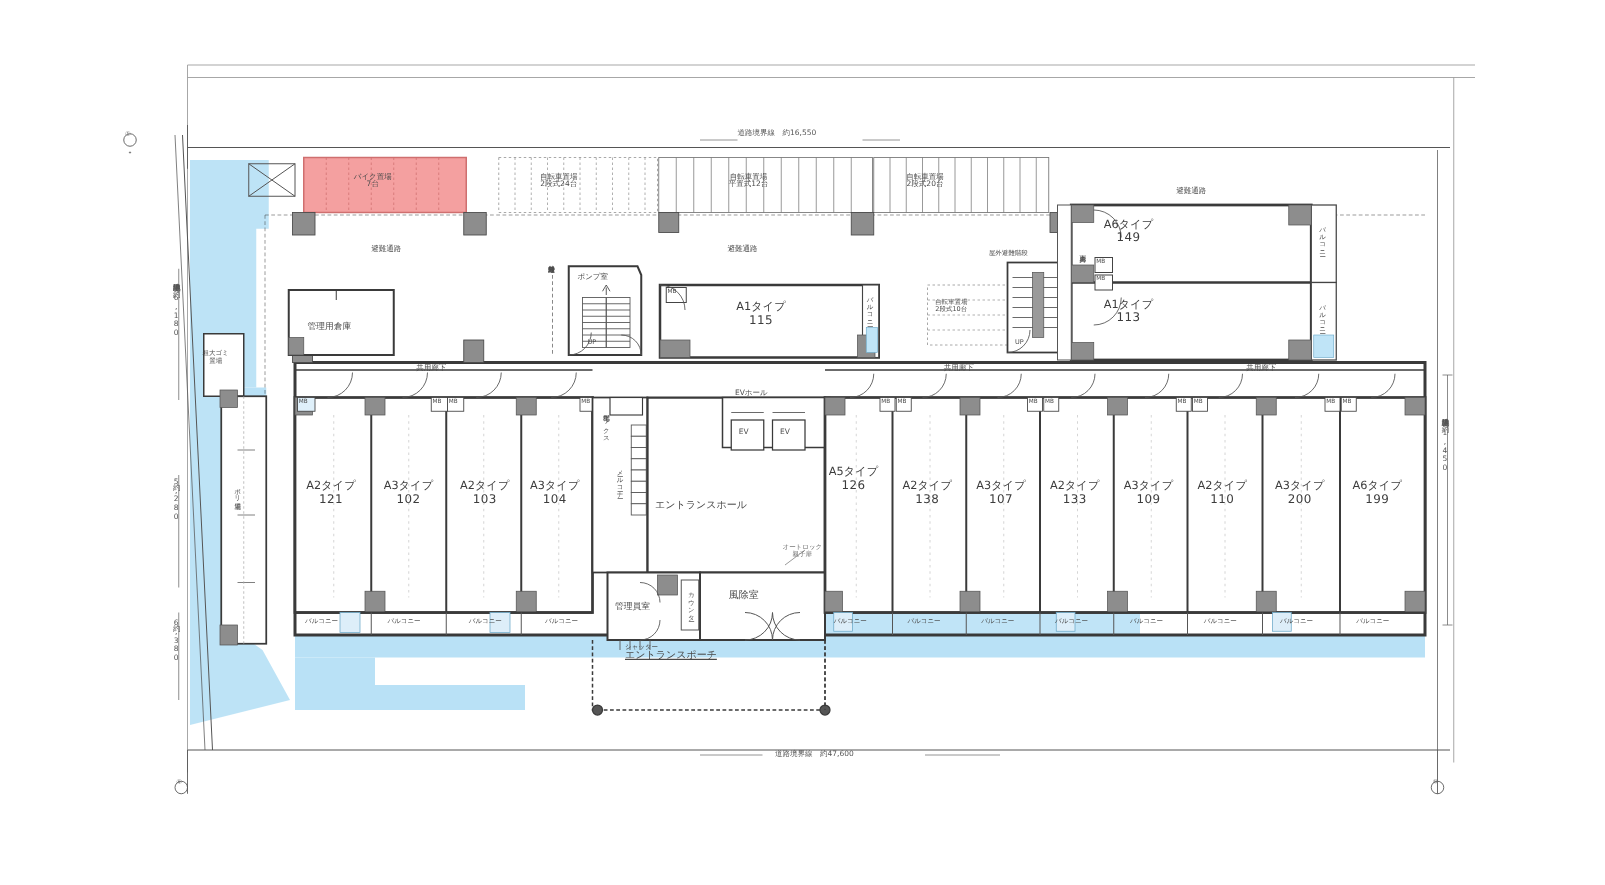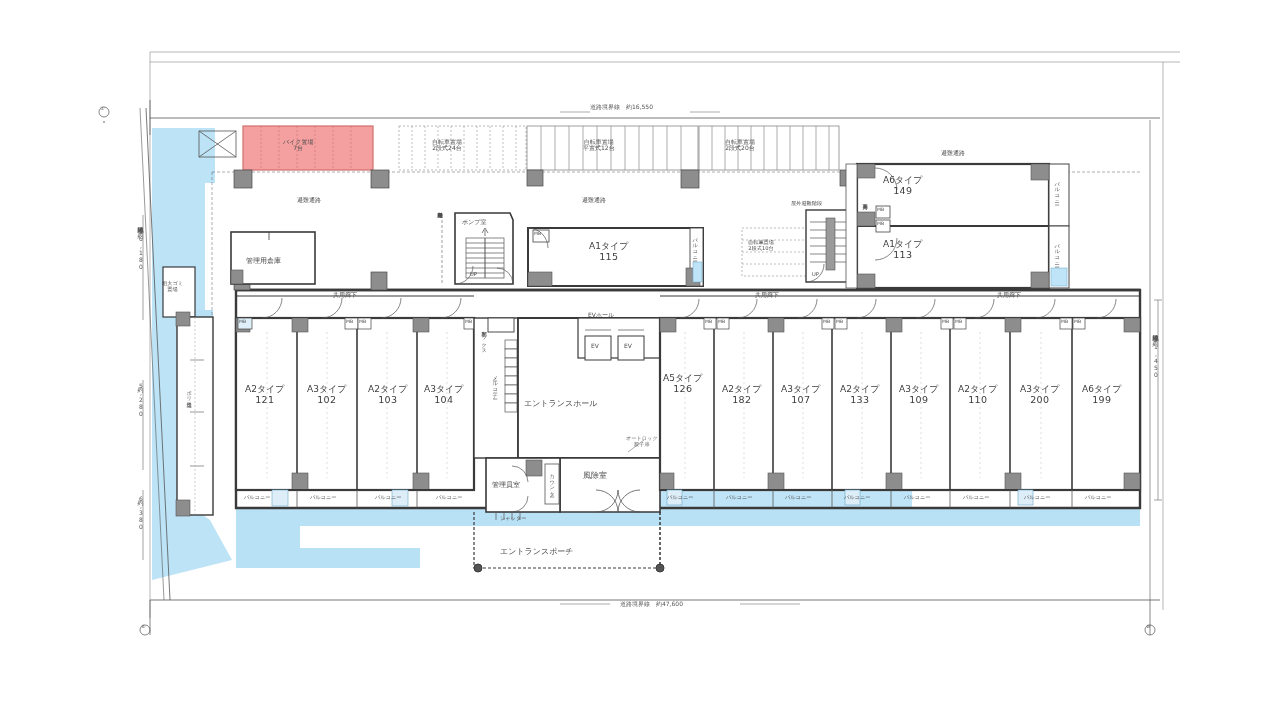--- a/index.html
+++ b/index.html
@@ -467,21 +467,21 @@
 
   <div class="lbl xs" style="left:333px;top:292px;">共用廊下</div>
   <div class="lbl xs" style="left:755px;top:292px;">共用廊下</div>
   <div class="lbl xs" style="left:997px;top:292px;">共用廊下</div>
   <div class="lbl tiny vlbl" style="left:862px;top:200px;">共用廊下</div>
 
   <div class="lbl xs" style="left:588px;top:312px;">EVホール</div>
   <div class="lbl xs" style="left:591px;top:343px;">EV</div>
   <div class="lbl xs" style="left:624px;top:343px;">EV</div>
   <div class="lbl md" style="left:524px;top:400px;">エントランスホール</div>
-  <div class="lbl md" style="left:500px;top:548px;">エントランスポーチ</div>
+  <div class="lbl md" style="left:500px;top:520px;text-decoration:underline;">エントランスポーチ</div>
   <div class="lbl md" style="left:583px;top:472px;">風除室</div>
   <div class="lbl sm" style="left:492px;top:482px;">管理員室</div>
   <div class="lbl tiny vlbl" style="left:492px;top:372px;">メールコーナー</div>
   <div class="lbl tiny vlbl" style="left:481px;top:327px;">宅配ボックス</div>
   <div class="lbl tiny vlbl" style="left:549px;top:470px;">カウンター</div>
   <div class="lbl tiny" style="left:500px;top:516px;">シャッター</div>
   <div class="lbl tiny gray" style="left:626px;top:436px;line-height:1.1;">オートロック<br>親子扉</div>
 
   <div class="lbl sm" style="left:246px;top:258px;">管理用倉庫</div>
   <div class="lbl tiny" style="left:162px;top:281px;line-height:1.15;">粗大ゴミ<br>置場</div>
@@ -489,21 +489,21 @@
 
   <div id="unit-labels">
       <div class="lbl unit" style="left: 883px; top: 176px;"><span>A6タイプ</span><b>149</b></div>
       <div class="lbl unit" style="left: 883px; top: 240px;"><span>A1タイプ</span><b>113</b></div>
       <div class="lbl unit" style="left: 589px; top: 242px;"><span>A1タイプ</span><b>115</b></div>
       <div class="lbl unit" style="left: 245px; top: 385px;"><span>A2タイプ</span><b>121</b></div>
       <div class="lbl unit" style="left: 307px; top: 385px;"><span>A3タイプ</span><b>102</b></div>
       <div class="lbl unit" style="left: 368px; top: 385px;"><span>A2タイプ</span><b>103</b></div>
       <div class="lbl unit" style="left: 424px; top: 385px;"><span>A3タイプ</span><b>104</b></div>
       <div class="lbl unit" style="left: 663px; top: 374px;"><span>A5タイプ</span><b>126</b></div>
-      <div class="lbl unit" style="left: 722px; top: 385px;"><span>A2タイプ</span><b>182</b></div>
+      <div class="lbl unit" style="left: 722px; top: 385px;"><span>A2タイプ</span><b>138</b></div>
       <div class="lbl unit" style="left: 781px; top: 385px;"><span>A3タイプ</span><b>107</b></div>
       <div class="lbl unit" style="left: 840px; top: 385px;"><span>A2タイプ</span><b>133</b></div>
       <div class="lbl unit" style="left: 899px; top: 385px;"><span>A3タイプ</span><b>109</b></div>
       <div class="lbl unit" style="left: 958px; top: 385px;"><span>A2タイプ</span><b>110</b></div>
       <div class="lbl unit" style="left: 1020px; top: 385px;"><span>A3タイプ</span><b>200</b></div>
       <div class="lbl unit" style="left: 1082px; top: 385px;"><span>A6タイプ</span><b>199</b></div>
     </div>
 
   <div id="balcony-labels">
       <div class="lbl tiny" style="left: 244px; top: 495px;">バルコニー</div>

